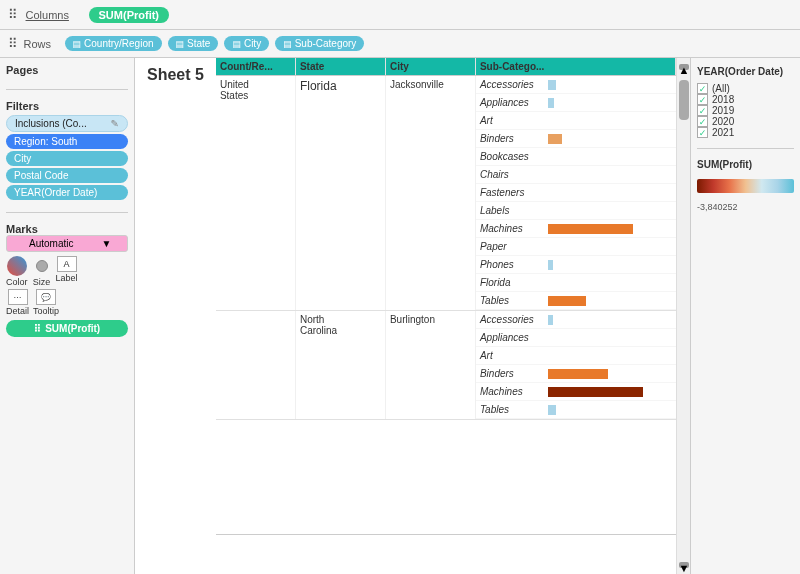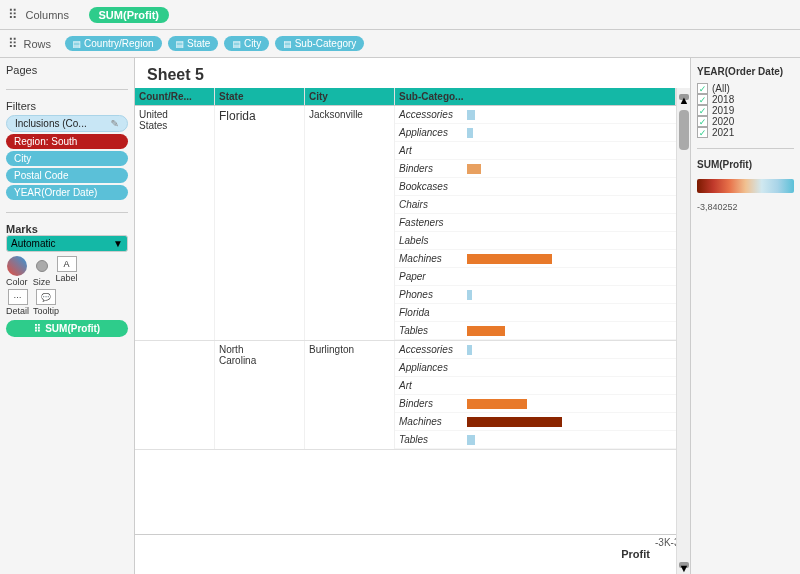--- a/index.html
+++ b/index.html
@@ -12,37 +12,37 @@
     .pill { background: #2ecc8b; color: white; border-radius: 12px; padding: 2px 10px; font-size: 11px; font-weight: bold; }
 
     .rows-bar { display: flex; align-items: center; background: #f5f5f5; border-bottom: 1px solid #ccc; padding: 4px 8px; gap: 6px; min-height: 28px; }
     .row-pill { background: #5bc0d8; color: white; border-radius: 10px; padding: 2px 8px; font-size: 10px; display: flex; align-items: center; gap: 3px; }
 
     
     .main-area { display: flex; flex: 1; overflow: hidden; }
 
     
     .left-panel { width: 135px; background: #f5f5f5; border-right: 1px solid #ccc; padding: 6px; display: flex; flex-direction: column; gap: 6px; flex-shrink: 0; }
-    .panel-section-title { font-size: 11px; font-weight: normal; color: #333; margin-bottom: 3px; }
+    .panel-section-title { font-size: 11px; font-weight: bold; color: #333; margin-bottom: 3px; }
     .filter-chip { background: #c8e6f5; border: 1px solid #aad4e8; border-radius: 10px; padding: 2px 8px; font-size: 10px; color: #222; display: flex; align-items: center; justify-content: space-between; margin-bottom: 2px; cursor: pointer; }
     .filter-chip .edit-icon { color: #888; font-size: 10px; }
-    .filter-chip-teal { background: #b91c1c; color: white; border: none; }
+    .filter-chip-teal { background: #3b82f6; color: white; border: none; }
     .filter-chip-blue { background: #5bc0d8; color: white; border: none; }
     .section-divider { border: none; border-top: 1px solid #ccc; margin: 4px 0; }
     .marks-label { font-size: 11px; font-weight: bold; color: #333; }
-    .marks-select { display: flex; align-items: center; justify-content: space-between; background: #14b8a6; border: 1px solid #ccc; border-radius: 3px; padding: 2px 4px; font-size: 10px; cursor: pointer; gap: 28px; }
+    .marks-select { display: flex; align-items: center; justify-content: space-between; background: #f9a8d4; border: 1px solid #ccc; border-radius: 3px; padding: 2px 22px; font-size: 10px; cursor: pointer; gap: 28px; }
     .marks-icons { display: flex; gap: 4px; margin-top: 4px; }
     .mark-btn { display: flex; flex-direction: column; align-items: center; font-size: 9px; color: #333; cursor: pointer; gap: 1px; }
     .mark-btn .icon-circle { width: 20px; height: 20px; border-radius: 50%; background: #5bc0d8; display: flex; align-items: center; justify-content: center; font-size: 10px; }
     .mark-btn .icon-sq { width: 20px; height: 16px; background: white; border: 1px solid #aaa; display: flex; align-items: center; justify-content: center; font-size: 10px; }
     .sum-profit-btn { background: #2ecc8b; color: white; border-radius: 12px; padding: 3px 10px; font-size: 10px; font-weight: bold; text-align: center; margin-top: 4px; cursor: pointer; display: flex; align-items: center; justify-content: center; gap: 4px; }
     .marks-row2 { display: flex; gap: 4px; margin-top: 2px; }
 
     
-    .sheet-area { flex: 1; background: white; display: flex; flex-direction: column; overflow: hidden; }
+    .sheet-area { flex: 1; background: white; display: flex; flex-direction: row; overflow: hidden; }
     .sheet-title { font-size: 16px; font-weight: bold; color: #333; padding: 8px 12px 4px; }
 
     
     .chart-wrapper { display: flex; flex: 1; overflow: hidden; }
     .chart-main { flex: 1; overflow: hidden; display: flex; flex-direction: column; }
     .chart-scroll { flex: 1; overflow-y: auto; overflow-x: hidden; }
     .chart-scrollbar { width: 14px; background: #f0f0f0; border-left: 1px solid #ddd; display: flex; flex-direction: column; align-items: center; padding: 2px 0; }
 
     
     .table-header { display: grid; grid-template-columns: 80px 90px 90px 1fr; border-bottom: 1px solid #ccc; background: #14b8a6; flex-shrink: 0; }
@@ -79,21 +79,21 @@
 
     .scrollbar-thumb { width: 10px; height: 40px; background: #aaa; border-radius: 4px; margin-top: 10px; }
   </style>
 </head>
 <body>
 
 <div class="app-container">
 
   <div class="top-bar">
     <span style="color:#555;font-size:13px;">⠿</span>
-    <span style="color:#555;font-size:11px;min-width:55px;">Columns</span>
+    <span style="color:#555;font-size:11px;min-width:55px;text-decoration:underline;">Columns</span>
     <span class="pill">SUM(Profit)</span>
   </div>
 
   <div class="rows-bar">
     <span style="color:#555;font-size:13px;">⠿</span>
     <span style="color:#555;font-size:11px;min-width:35px;">Rows</span>
     <div class="row-pill">
       <span style="font-size:9px;">▤</span>
       <span>Country/Region</span>
     </div>

